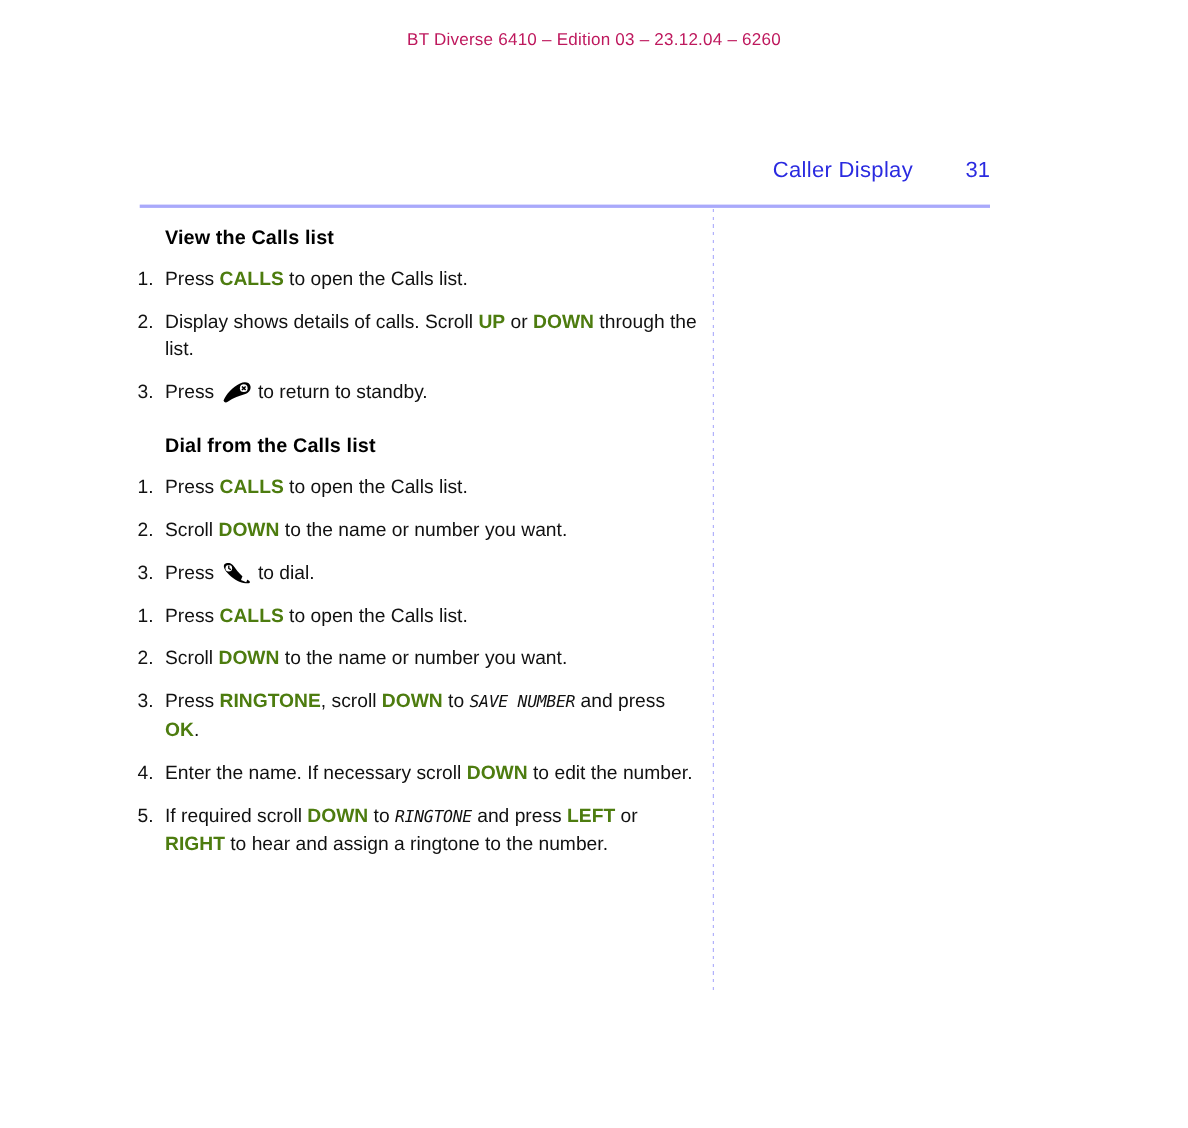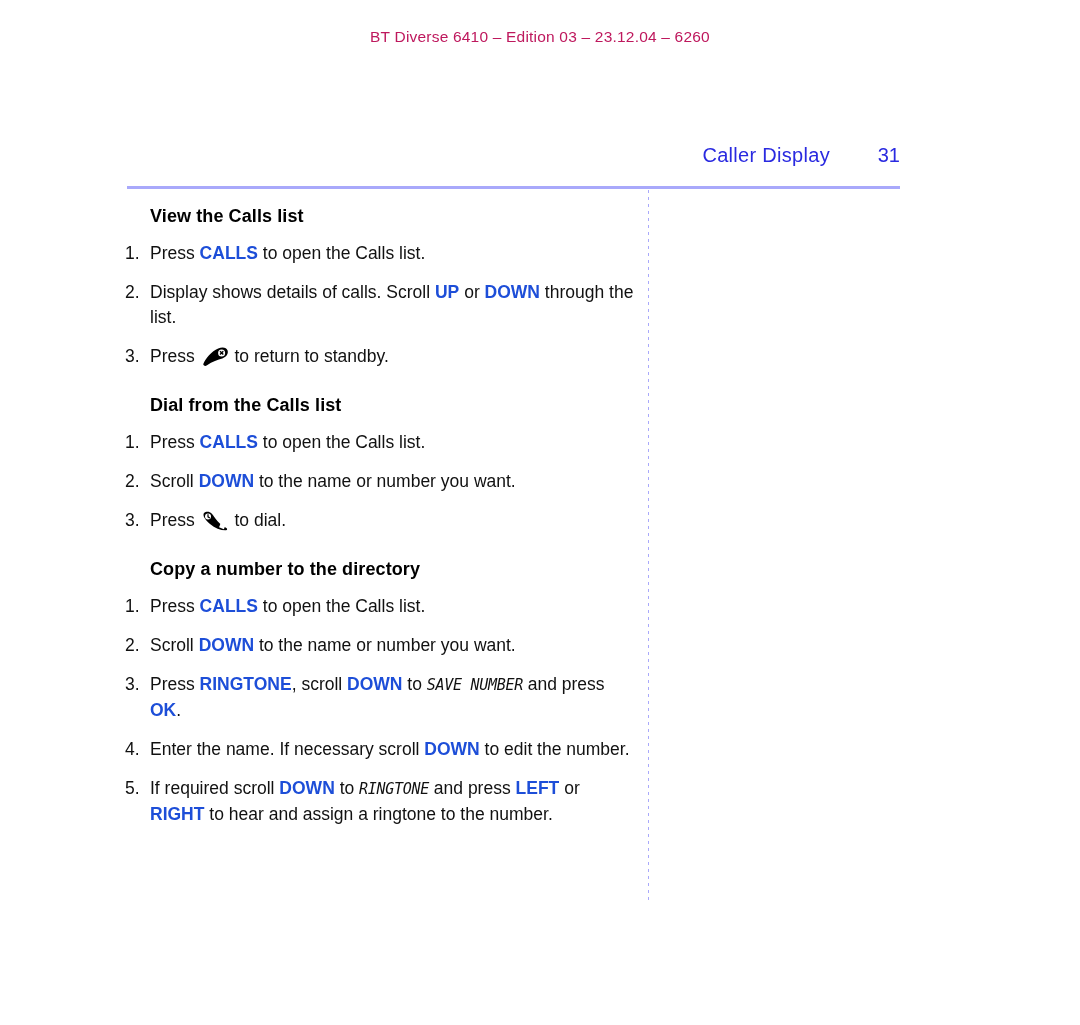--- a/index.html
+++ b/index.html
@@ -110,21 +110,21 @@
     left: 0;
     top: 0;
     width: 20px;
     text-align: left;
     font-size: 17.5px;
     color: #111111;
   }
 
   
   .key {
-    color: #1d4ed8;
+    color: #4d7c0f;
     font-weight: bold;
   }
   .lcd {
     font-family: "DejaVu Sans Mono", monospace;
     font-size: 15px;
     letter-spacing: -0.3px;
     color: #111111;
     font-style: italic;
   }
 
@@ -171,21 +171,20 @@
         <li><span class="num">2.</span>Scroll <span class="key">DOWN</span> to the name or number you want.</li>
         <li><span class="num">3.</span>Press <span class="icon-handset"><svg viewBox="0 0 28 21" width="28" height="21">
               <path d="M3.0 3.0 C5.0 1.2 8.6 1.3 10.6 3.6 C12.4 5.6 13.9 8.3 16.6 11.2 C19.6 14.4 22.6 16.4 25.4 18.0 C26.6 18.7 26.4 20.2 25.0 20.3 C20.4 20.6 14.0 18.3 9.0 14.0 C4.4 10.0 1.2 5.8 3.0 3.0 Z" fill="#000000"></path>
               <circle cx="7.0" cy="6.6" r="3.0" fill="#ffffff"></circle>
               <path d="M7.0 4.2 L7.0 6.8 L8.9 7.9" stroke="#000000" stroke-width="1.2" fill="none"></path>
               <rect x="18.6" y="14.4" width="5.2" height="4.0" fill="#ffffff" transform="rotate(22 21.2 16.4)"></rect>
             </svg></span> to dial.</li>
       </ol>
     </div>
     <div class="section">
-      <h2 class="section-heading">Copy a number to the directory</h2>
       <ol class="steps">
         <li><span class="num">1.</span>Press <span class="key">CALLS</span> to open the Calls list.</li>
         <li><span class="num">2.</span>Scroll <span class="key">DOWN</span> to the name or number you want.</li>
         <li><span class="num">3.</span>Press <span class="key">RINGTONE</span>, scroll <span class="key">DOWN</span> to <span class="lcd">SAVE NUMBER</span> and press <span class="key">OK</span>.</li>
         <li><span class="num">4.</span>Enter the name. If necessary scroll <span class="key">DOWN</span> to edit the number.</li>
         <li><span class="num">5.</span>If required scroll <span class="key">DOWN</span> to <span class="lcd">RINGTONE</span> and press <span class="key">LEFT</span> or <span class="key">RIGHT</span> to hear and assign a ringtone to the number.</li>
       </ol>
     </div>
   </div>
 

